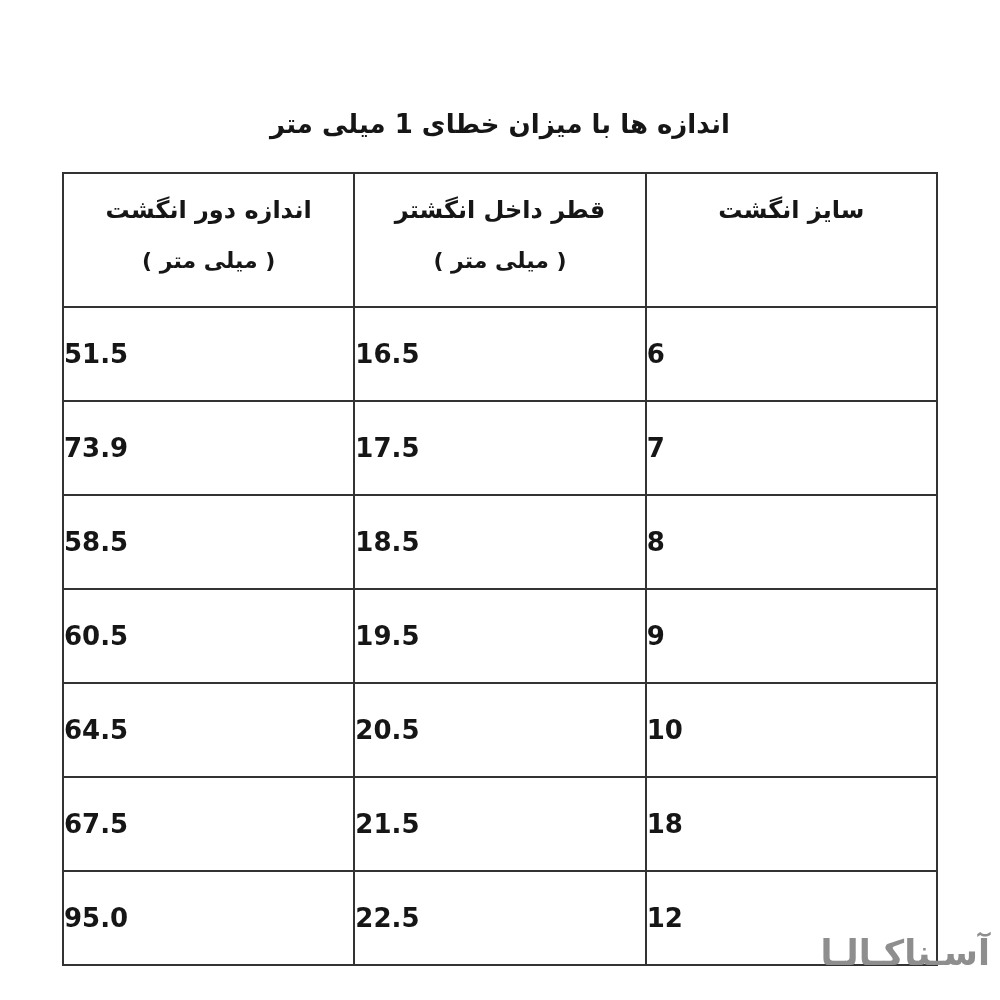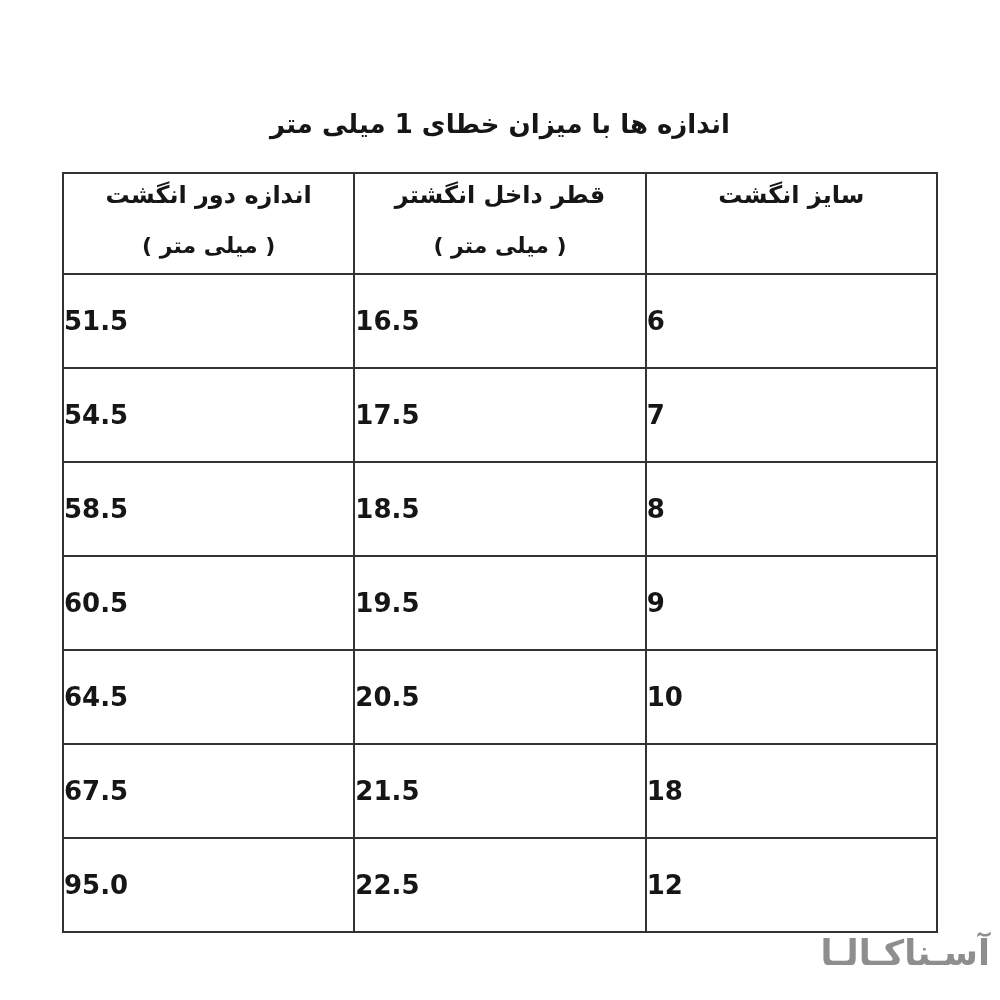--- a/index.html
+++ b/index.html
@@ -38,23 +38,23 @@
     table-layout: fixed;
     direction: rtl;
     background: #ffffff;
   }
   .size-table th,
   .size-table td {
     border: 2px solid #333333;
     color: #161616;
   }
   .size-table thead th {
-    height: 101px;
+    height: 134px;
     vertical-align: top;
-    padding-top: 7px;
+    padding-top: 22px;
     font-family: "DejaVu Sans", sans-serif;
     font-size: 24px;
     font-weight: bold;
     text-align: center;
   }
   .h-line2 {
     margin-top: 24px;
     font-size: 22px;
     font-weight: bold;
   }
@@ -128,21 +128,21 @@
     </thead>
     <tbody>
       <tr>
         <td>6</td>
         <td>16.5</td>
         <td>51.5</td>
       </tr>
       <tr>
         <td>7</td>
         <td>17.5</td>
-        <td>54.5</td>
+        <td>73.9</td>
       </tr>
       <tr>
         <td>8</td>
         <td>18.5</td>
         <td>58.5</td>
       </tr>
       <tr>
         <td>9</td>
         <td>19.5</td>
         <td>60.5</td>

